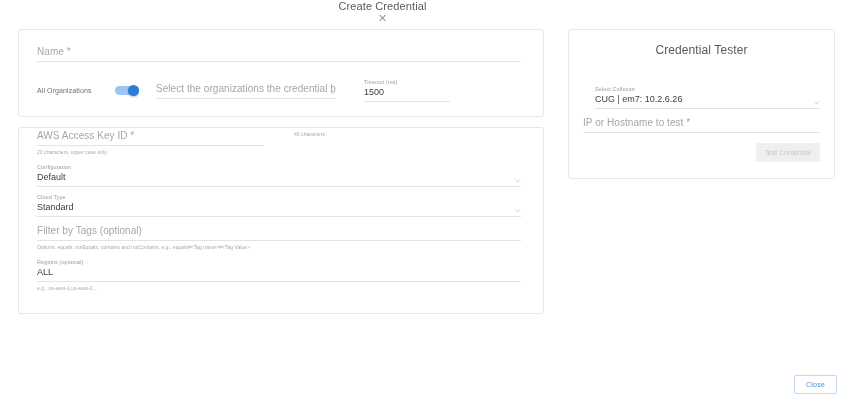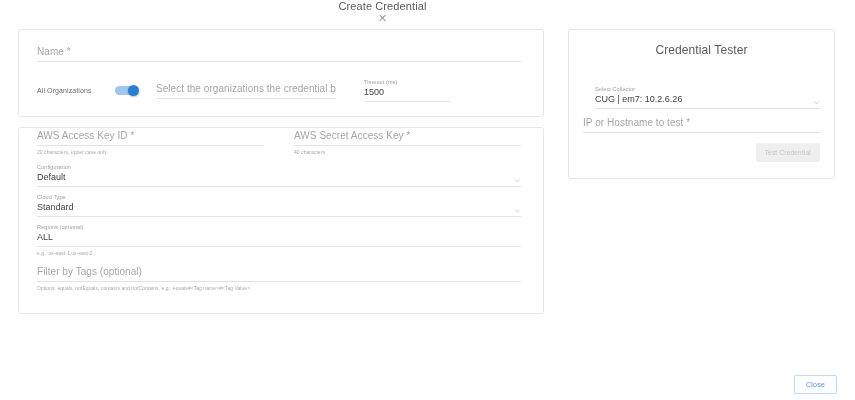--- a/index.html
+++ b/index.html
@@ -298,24 +298,20 @@
 
       <div class="row">
         <div class="col-half left-pad">
           <div class="field">
             <div class="field-placeholder">AWS Access Key ID *</div>
             <div class="underline"></div>
           </div>
           <div class="hint">20 characters, upper case only.</div>
         </div>
         <div class="col-half right-pad">
-          <div class="field">
-            <div class="field-placeholder">AWS Secret Access Key *</div>
-            <div class="underline"></div>
-          </div>
           <div class="hint">40 characters</div>
         </div>
       </div>
 
       <div class="field mt-22">
         <span class="field-label-float">Configuration</span>
         <div class="field-value">Default</div>
         <div class="underline"></div>
         <span class="chev">
           <svg width="7" height="7" viewBox="0 0 10 10">
@@ -330,33 +326,33 @@
         <div class="underline"></div>
         <span class="chev">
           <svg width="7" height="7" viewBox="0 0 10 10">
               <path d="M1.5 3.5 L5 7 L8.5 3.5" fill="none" stroke="#b5b6b8" stroke-width="1"></path>
             </svg>
         </span>
       </div>
 
       <div class="mt-22">
         <div class="field">
+          <div class="field-placeholder">Filter by Tags (optional)</div>
+          <div class="underline"></div>
+        </div>
+        <div class="hint">Options: equals, notEquals, contains and notContains, e.g.: equals#&lt;Tag name&gt;#&lt;Tag Value&gt;</div>
+      </div>
+
+      <div class="mt-22">
+        <div class="field">
           <span class="field-label-float">Regions (optional)</span>
           <div class="field-value">ALL</div>
           <div class="underline"></div>
         </div>
         <div class="hint">e.g.: us-east-1,us-east-2...</div>
-      </div>
-
-      <div class="mt-22">
-        <div class="field">
-          <div class="field-placeholder">Filter by Tags (optional)</div>
-          <div class="underline"></div>
-        </div>
-        <div class="hint">Options: equals, notEquals, contains and notContains, e.g.: equals#&lt;Tag name&gt;#&lt;Tag Value&gt;</div>
       </div>
 
     </div>
   </div>
 
   <div class="right-col">
     <div class="tester-card">
 
       <div class="tester-title">Credential Tester</div>
 

